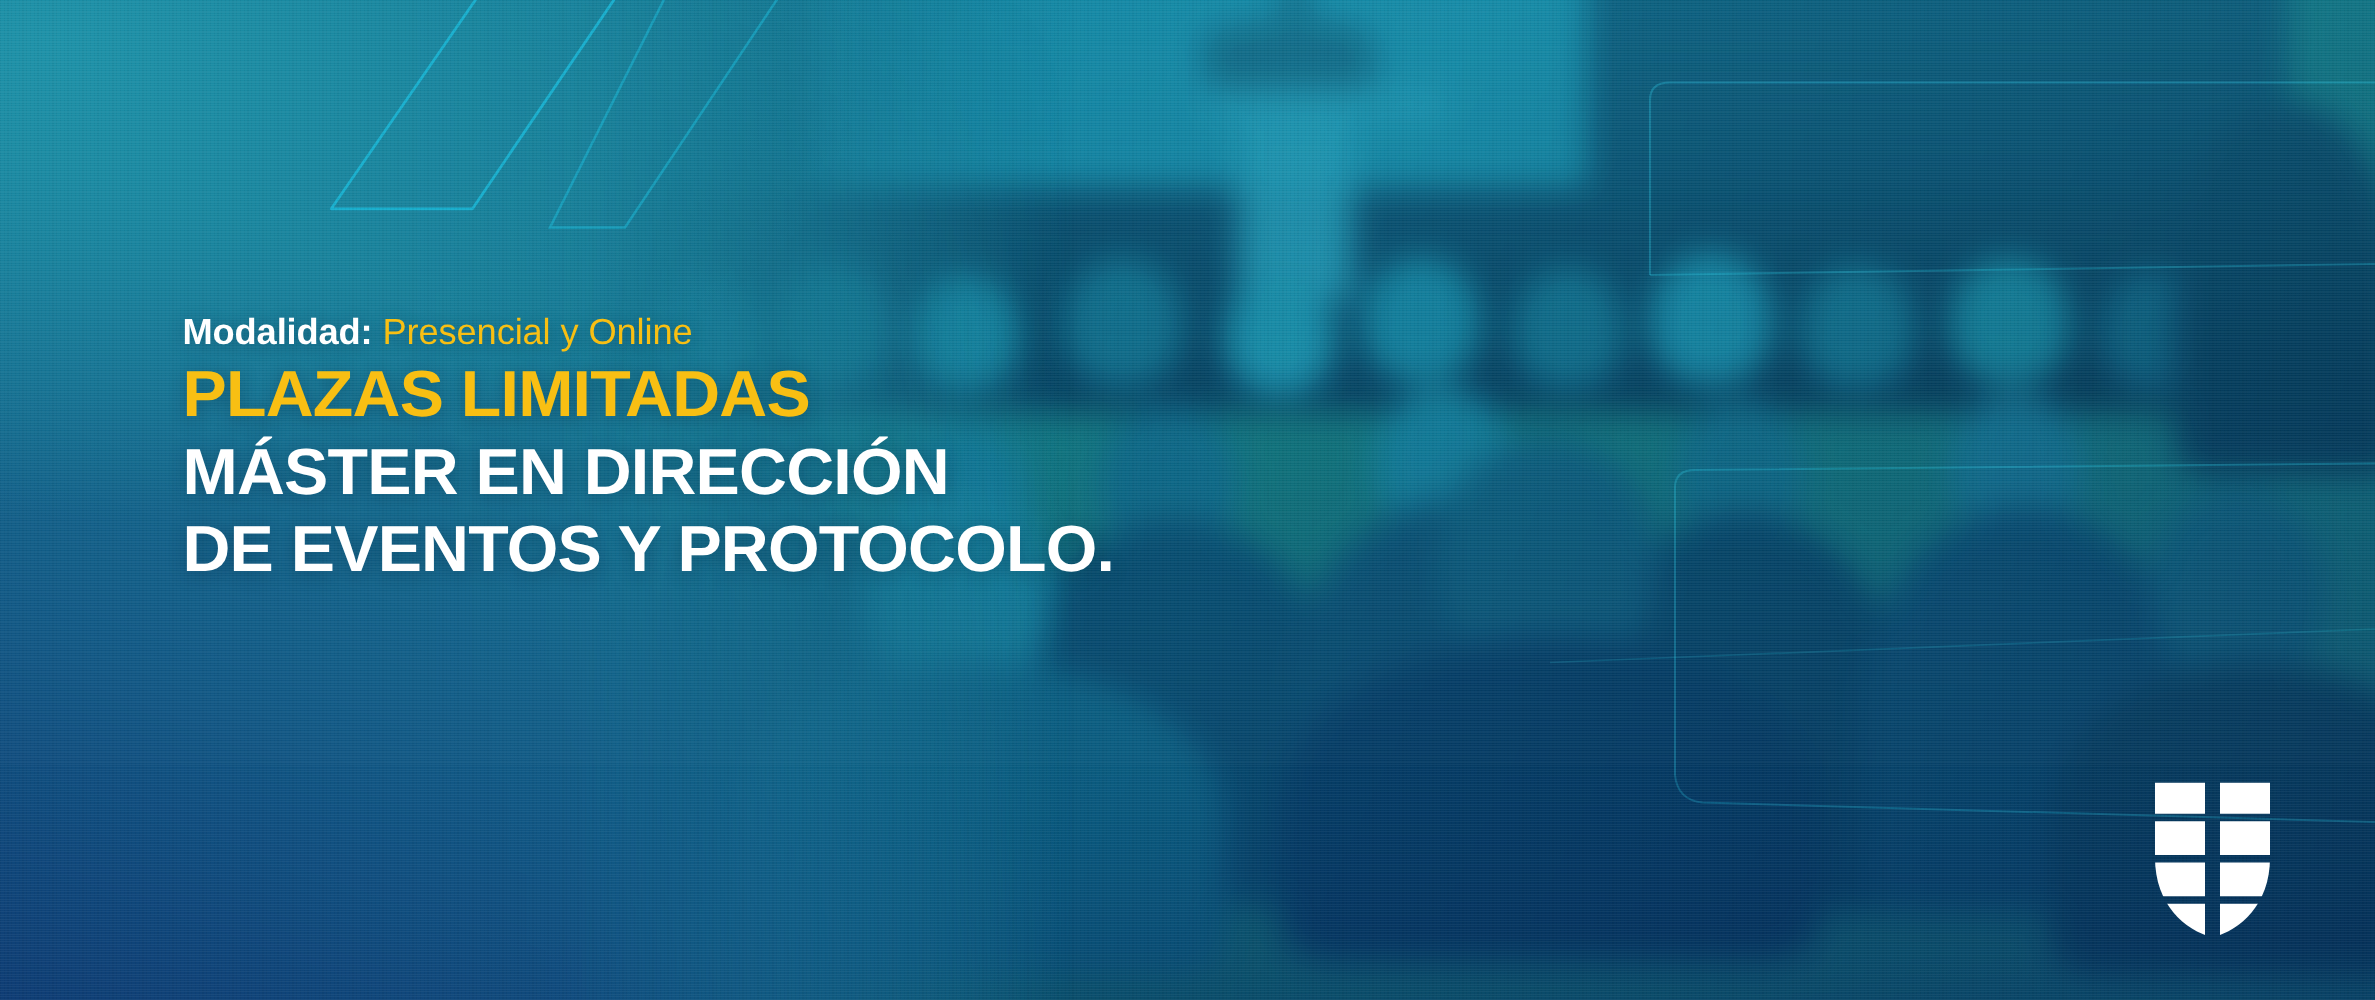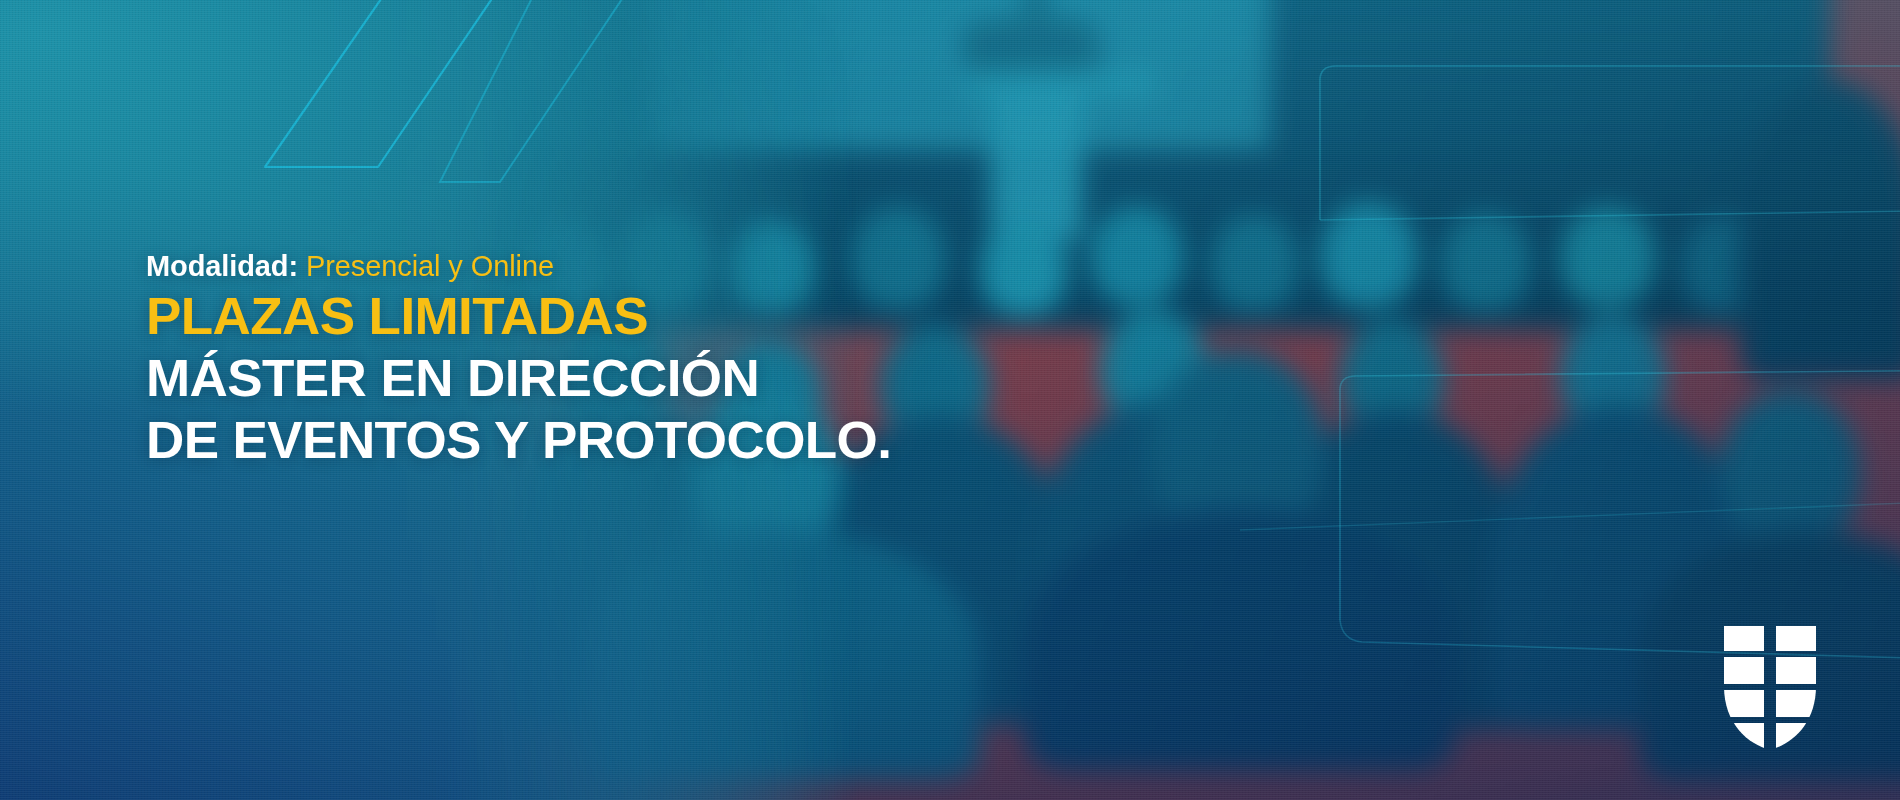--- a/index.html
+++ b/index.html
@@ -7,21 +7,21 @@
     width:1900px; height:800px;
     background:#0b3a63;
     font-family:"Liberation Sans", sans-serif;
     overflow:hidden;
   }
 
   #banner {
     position:relative;
     width:1900px; height:800px;
     overflow:hidden;
-    background:#b91c1c;
+    background:#0f766e;
   }
 
   
   .photo {
     position:absolute; inset:0;
     filter:blur(0px);
   }
 
   
   .screen {

